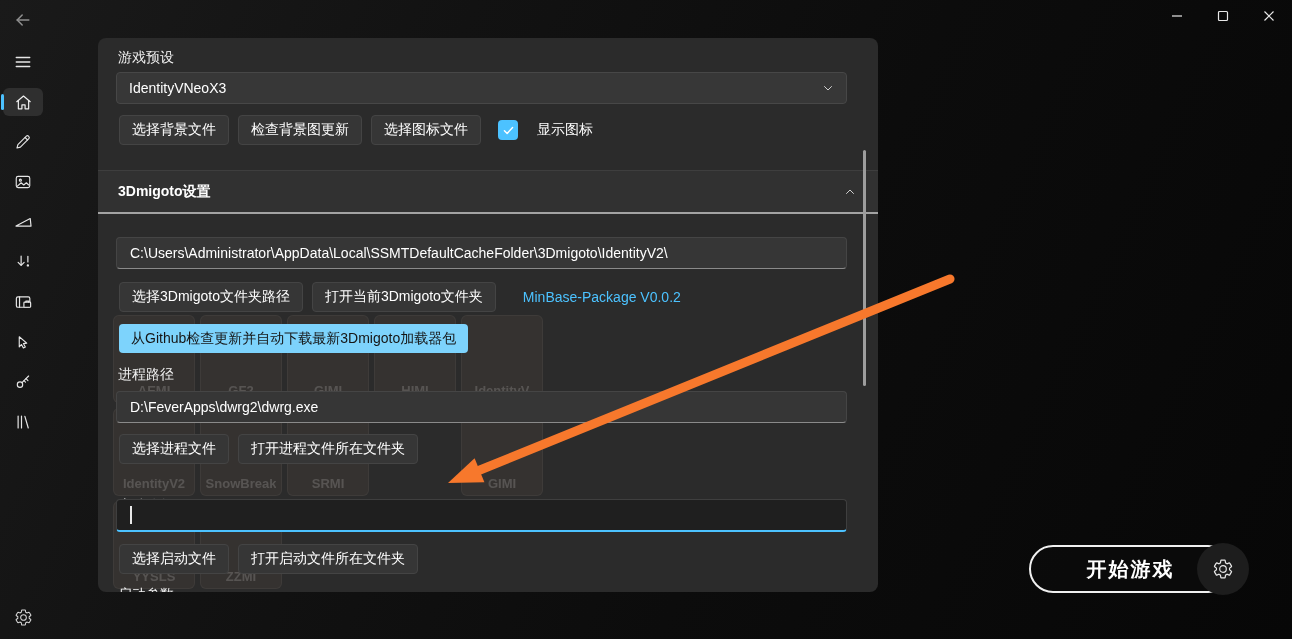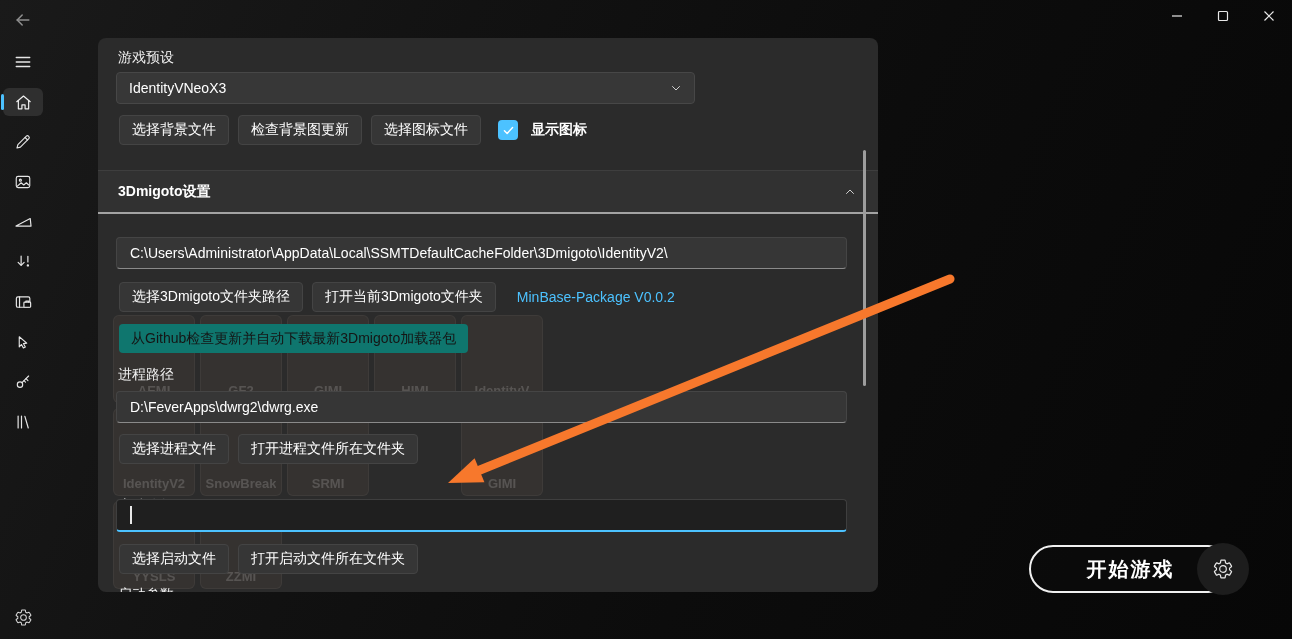--- a/index.html
+++ b/index.html
@@ -25,45 +25,45 @@
   .panel { position:absolute; left:98px; top:38px; width:780px; height:554px;
     background:#2b2b2b; border-radius:8px; overflow:hidden; z-index:2; }
   .tiles { position:absolute; inset:0; z-index:0;border-radius:6px; }
   .tile { position:absolute; width:82px; height:88px; background:rgba(150,120,95,0.10);
     border:1px solid rgba(255,255,255,0.045); border-radius:6px;
     display:flex; align-items:flex-end; justify-content:center; }
   .tile span { font-size:13px; font-weight:bold; color:rgba(255,255,255,0.17); padding-bottom:4px;
     white-space:nowrap; overflow:hidden; }
   .panel-content { position:absolute; inset:0; z-index:1; }
   .field-label { position:absolute; left:20px; font-size:14px; color:#f0f0f0; }
-  .combo { position:absolute; left:18px; top:34px; width:579px; height:32px; background:#373737;
+  .combo { position:absolute; left:18px; top:34px; width:731px; height:32px; background:#373737;
     border:1px solid #474747; border-radius:4px; display:flex; align-items:center; padding:0 12px; }
   .combo-text { font-size:14px; flex:1; }
   .btn-row { position:absolute; display:flex; gap:9px; align-items:center; }
   .btn { height:30px; padding:0 12px; background:#363636; border:1px solid #444;
     border-radius:4px; color:#fff; font-size:14px; display:flex; align-items:center; white-space:nowrap; }
   .checkbox { width:20px; height:20px; background:#4CC2FF; border-radius:4px;
     display:flex; align-items:center; justify-content:center; margin-left:8px; }
-  .chk-label { font-size:14px; margin-left:4px;font-weight:bold; }
+  .chk-label { font-size:14px; margin-left:10px; }
   .section-header { position:absolute; left:0; top:132px; width:100%; height:44px;
     background:#313131; border-top:1px solid #3e3e3e; border-bottom:2px solid #a3a3a3;
     display:flex; align-items:center; padding:0 22px 0 20px; }
   .section-title { font-size:14px; font-weight:bold; flex:1; }
   .text-input { position:absolute; left:18px; width:731px; height:32px; background:#363636;
     border:1px solid #454545; border-bottom:1px solid #8a8a8a; border-radius:4px;
     padding:0 13px; color:#fff; font-size:14px; font-family:inherit; outline:none; }
   .input-focused { position:absolute; left:18px; width:731px; height:33px; background:#1f1f1f;
     border:1px solid #3f3f3f; border-bottom:2px solid #4CC2FF; border-radius:4px;
     display:flex; align-items:center; padding:0 13px; }
   .caret { width:1.5px; height:18px; background:#e8e8e8; animation:blink 1s step-end infinite; }
   @keyframes blink { 50% { opacity:0; } }
   .accent-btn { position:absolute; left:21px; top:286px; height:29px; padding:0 12px;
-    background:#0f766e; border-radius:4px; color:#151515; font-size:14px;
+    background:#7dd3fc; border-radius:4px; color:#151515; font-size:14px;
     display:flex; align-items:center; white-space:nowrap; }
-  .pkg-link { color:#4CC2FF; font-size:14px; margin-left:12px; white-space:nowrap; }
+  .pkg-link { color:#4CC2FF; font-size:14px; margin-left:18px; white-space:nowrap; }
   .scrollbar { position:absolute; right:12px; top:112px; width:3px; height:236px;
     background:#9d9d9d; border-radius:2px; }
   
   .start-btn { position:absolute; left:1029px; top:545px; width:203px; height:48px;
     border:2px solid #f0f0f0; border-radius:26px; background:rgba(12,12,12,0.7);
     display:flex; align-items:center; justify-content:center; z-index:3;
     font-size:20px; font-weight:bold; letter-spacing:2px; color:#fff; }
   .gear-btn { position:absolute; left:1197px; top:543px; width:52px; height:52px; border-radius:50%;
     background:#1d1d1d; display:flex; align-items:center; justify-content:center; z-index:3; }
   

